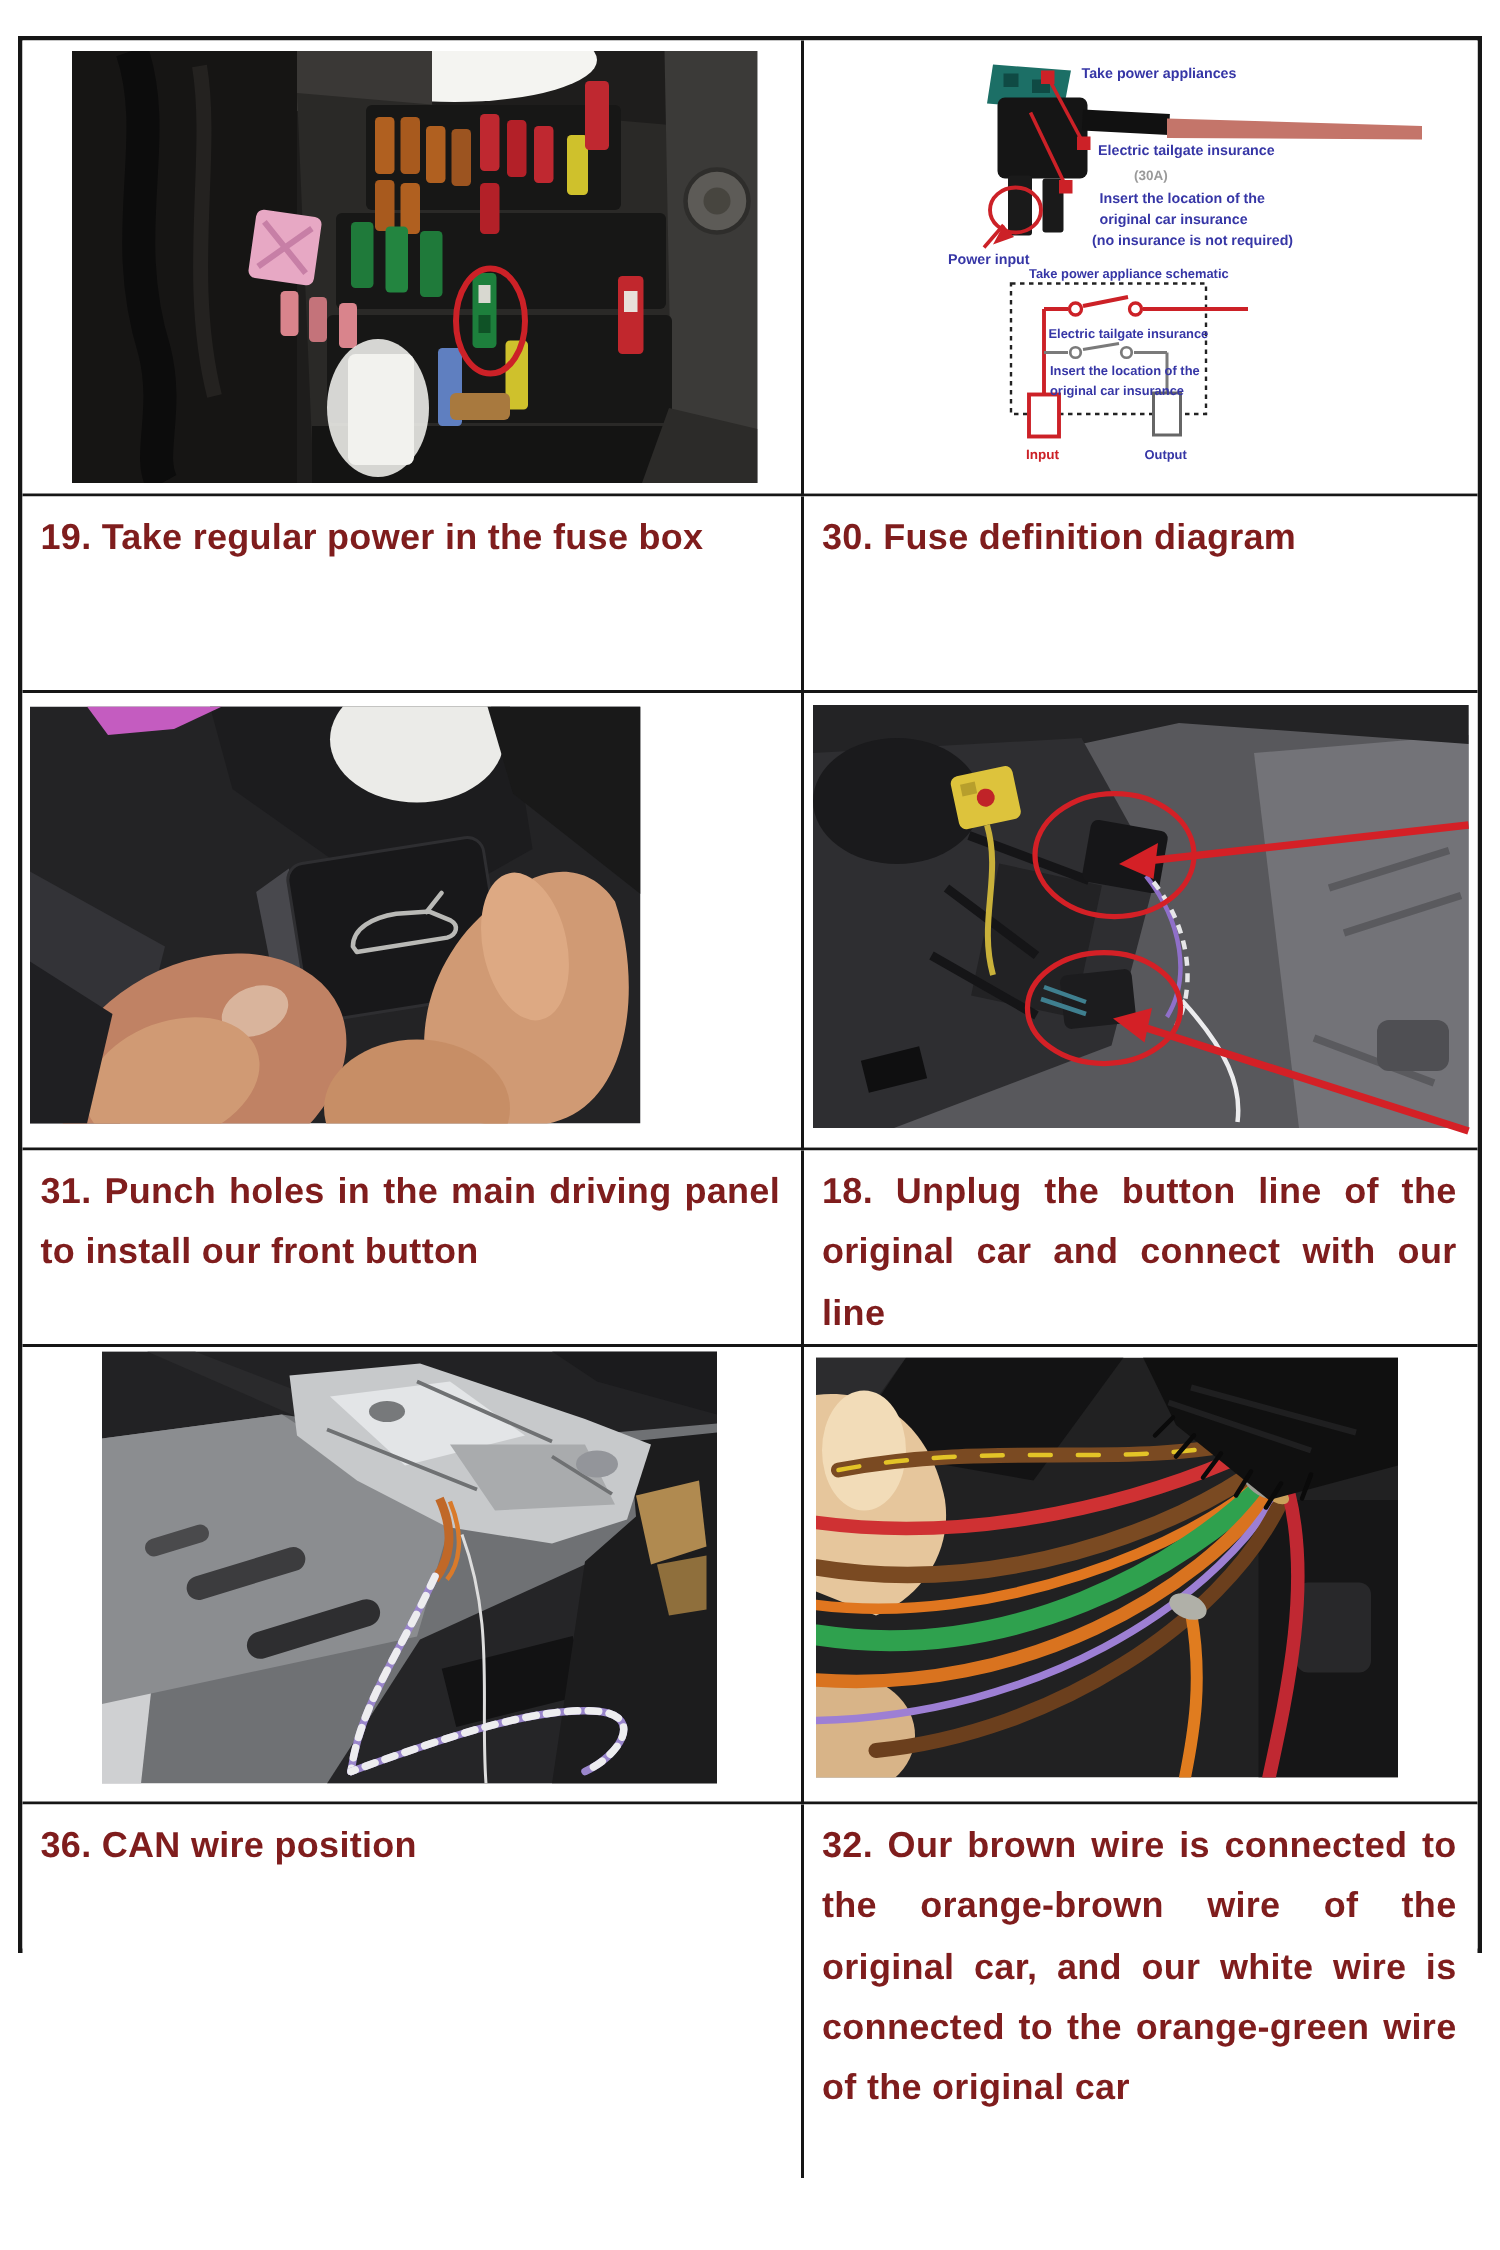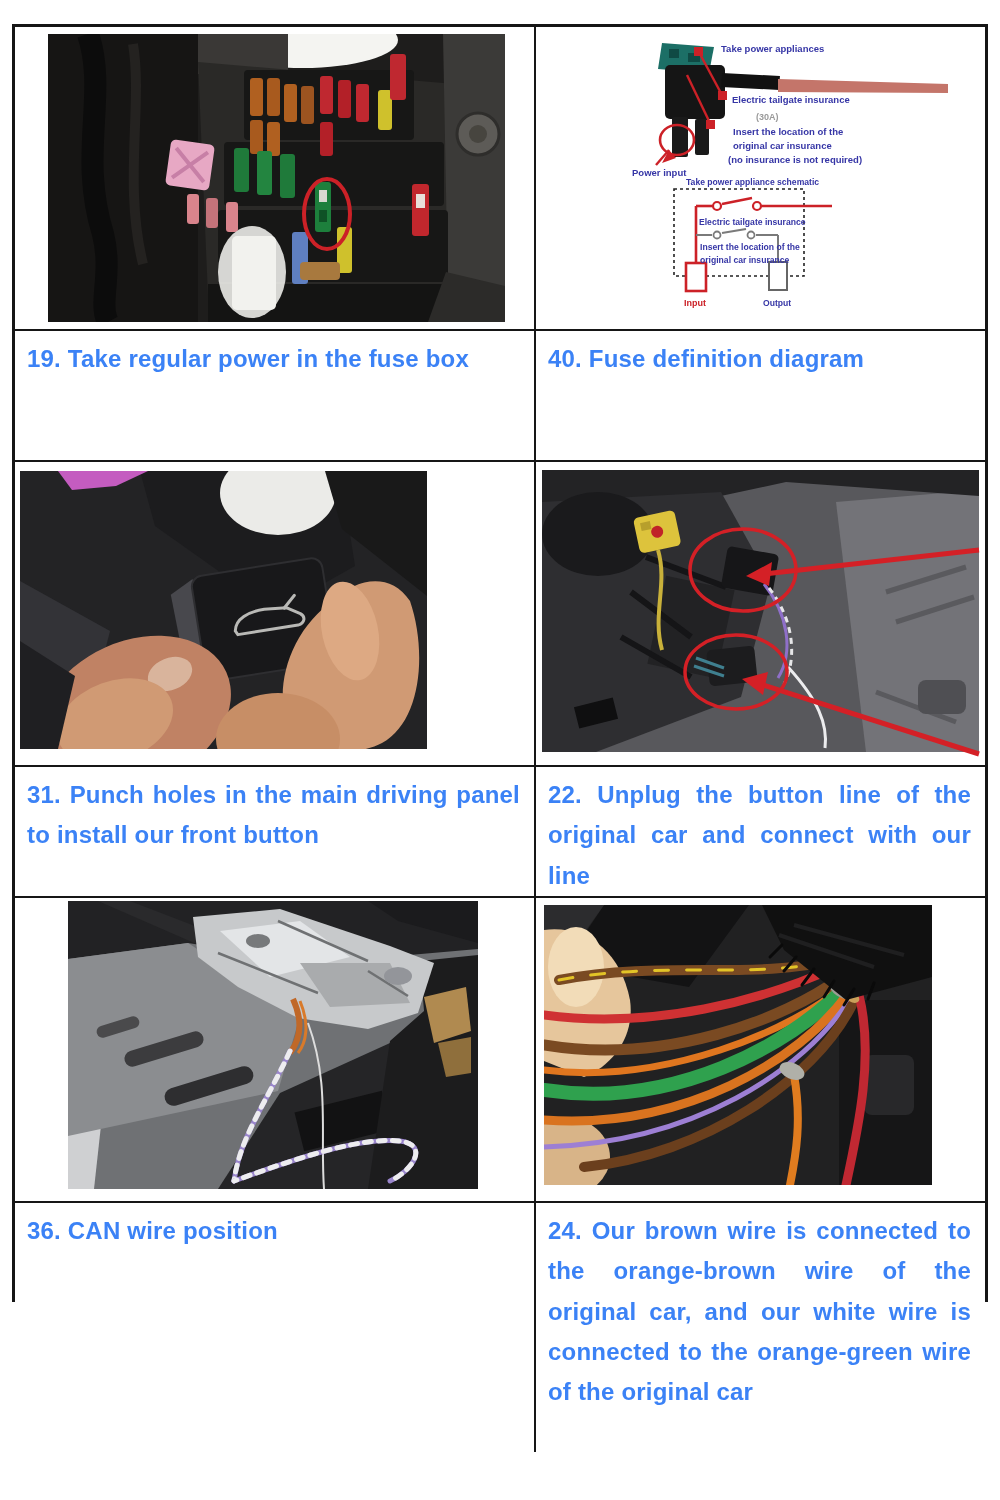--- a/index.html
+++ b/index.html
@@ -9,21 +9,21 @@
     border:3px solid #161616;box-sizing:border-box;
     display:grid;grid-template-columns:521px 449px;
     grid-template-rows:304px 131px 305px 131px 305px 249px;
     background:#ffffff;
   }
   .cell{box-sizing:border-box;position:relative;overflow:hidden;background:#fff;}
   .b-r{border-right:2px solid #161616;}
   .b-b{border-bottom:2px solid #161616;}
   .cap{
     padding:8px 14px 0 12px;
-    font-size:24px;font-weight:600;color:#3b82f6;line-height:1.68;
+    font-size:24px;font-weight:600;color:#7f1d1d;line-height:1.68;
     letter-spacing:.2px;
   }
   .justify{text-align:justify;text-align-last:left;}
   svg{display:block;}
   .dlabel{font:bold 9.5px "Liberation Sans",sans-serif;fill:#3636a6;}
   .dlabel-sm{font:bold 8.6px "Liberation Sans",sans-serif;fill:#3636a6;}
   .dlabel-gray{font:bold 9px "Liberation Sans",sans-serif;fill:#9a9a9a;}
   .dlabel-red{font:bold 9px "Liberation Sans",sans-serif;fill:#cc2127;}
 </style>
 </head>
@@ -147,21 +147,21 @@
       <text class="dlabel-sm" x="164" y="236">original car insurance</text>
       <text class="dlabel-red" x="148" y="279">Input</text>
       <text class="dlabel-sm" x="227" y="279">Output</text>
     </svg>
   </div>
 
   <div class="cell b-r b-b cap">
     <div>19. Take regular power in the fuse box</div>
   </div>
   <div class="cell b-b cap">
-    <div>40. Fuse definition diagram</div>
+    <div>30. Fuse definition diagram</div>
   </div>
 
   <div class="cell b-r b-b">
     <svg width="407" height="278" viewBox="0 0 407 278" style="margin:9px 0 0 5px">
       <rect width="407" height="278" fill="#232325"></rect>
       <polygon points="0,110 90,160 60,278 0,278" fill="#333337"></polygon>
       <path d="M10,180 C30,200 30,240 15,270" stroke="#45454b" stroke-width="3" fill="none"></path>
       <polygon points="120,0 320,0 335,95 255,140 135,55" fill="#1c1c1e"></polygon>
       <polygon points="38,0 128,0 96,15 52,19" fill="#c45cc0"></polygon>
       <ellipse cx="258" cy="22" rx="58" ry="42" fill="#ebebe8"></ellipse>
@@ -223,21 +223,21 @@
       </g>
       <polygon points="210,114 236,100 233,124" fill="#d42026"></polygon>
       <polygon points="206,217 232,210 227,233" fill="#d42026"></polygon>
     </svg>
   </div>
 
   <div class="cell b-r b-b cap justify">
     <div>31. Punch holes in the main driving panel to install our front button</div>
   </div>
   <div class="cell b-b cap justify">
-    <div>22. Unplug the button line of the original car and connect with our line</div>
+    <div>18. Unplug the button line of the original car and connect with our line</div>
   </div>
 
   <div class="cell b-r b-b">
     <svg width="410" height="288" viewBox="0 0 410 288" style="margin:3px 0 0 53px">
       <rect width="410" height="288" fill="#6f7174"></rect>
       <polygon points="0,0 410,0 410,48 250,62 120,42 0,58" fill="#222224"></polygon>
       <polygon points="300,0 410,0 410,42 330,20" fill="#1b1b1d"></polygon>
       <polygon points="30,0 62,0 205,55 172,62" fill="#2a2a2c"></polygon>
       <polygon points="0,95 48,88 26,288 0,288" fill="#cfd0d2"></polygon>
       <polygon points="0,58 120,42 232,115 210,190 0,235" fill="#8b8d90"></polygon>
@@ -307,16 +307,16 @@
           <line x1="330" y1="78" x2="324" y2="94"></line>
       </g>
       <path d="M250,20 L360,50 M235,30 L330,62" stroke="#1f1f20" stroke-width="4"></path>
     </svg>
   </div>
 
   <div class="cell b-r cap">
     <div>36. CAN wire position</div>
   </div>
   <div class="cell cap justify">
-    <div>24. Our brown wire is connected to the orange-brown wire of the original car, and our white wire is connected to the orange-green wire of the original car</div>
+    <div>32. Our brown wire is connected to the orange-brown wire of the original car, and our white wire is connected to the orange-green wire of the original car</div>
   </div>
 
 </div>
 
 </body></html>

